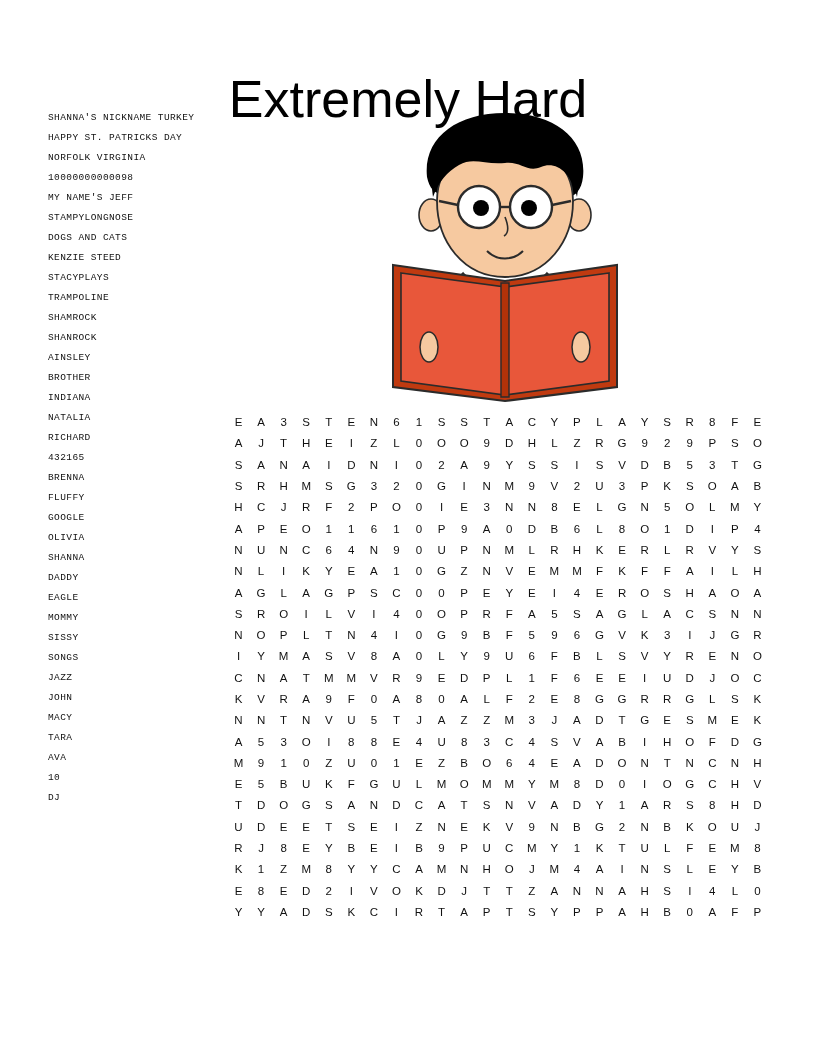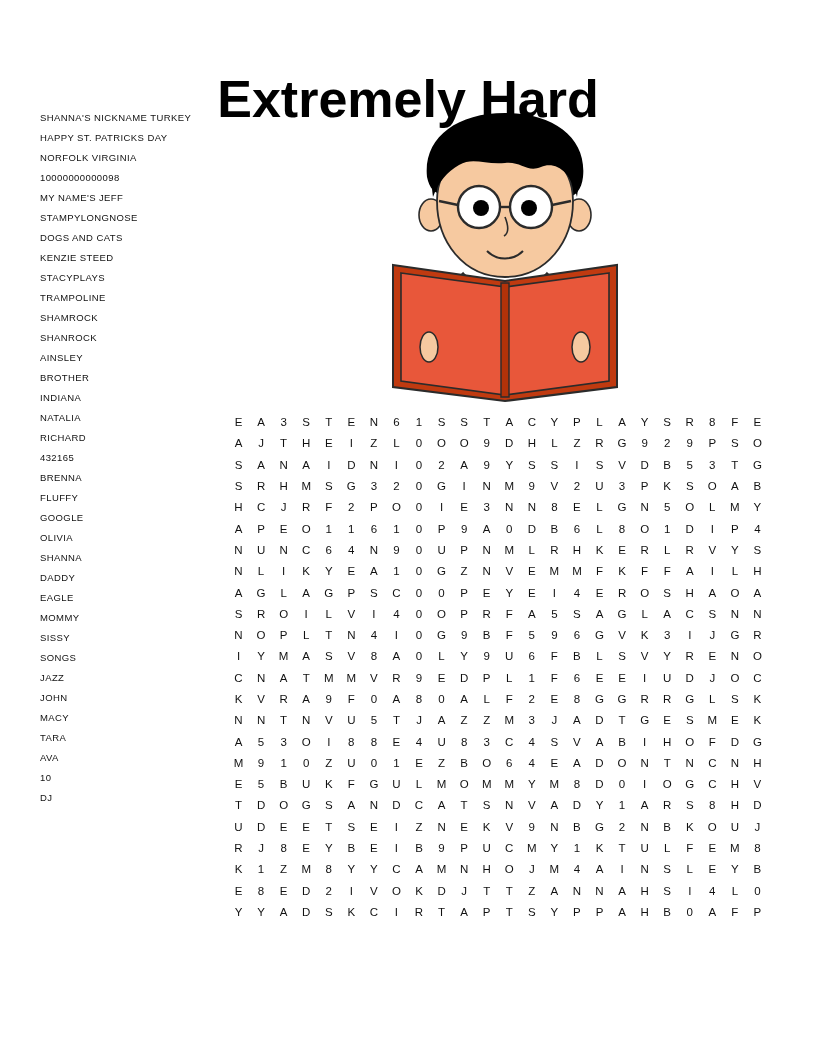--- a/index.html
+++ b/index.html
@@ -21,32 +21,33 @@
     height: 1056px;
   }
   
   #title {
     position: absolute;
     top: 34px;
     left: 0;
     width: 816px;
     text-align: center;
     font-size: 52px;
-    font-weight: bold;
+    font-weight: normal;
     letter-spacing: 0px;
     font-family: "Liberation Sans", sans-serif;
     color: #000000;
     white-space: nowrap;
   }
   
   #wordlist {
     position: absolute;
     top: 108px;
-    left: 40px;
+    left: 48px;
     width: 170px;
+    font-family: Liberation Mono, monospace;
   }
   .word {
     font-size: 9.5px;
     line-height: 20px;
     letter-spacing: 0.4px;
     color: #111111;
     white-space: nowrap;
     text-transform: uppercase;
   }
   

